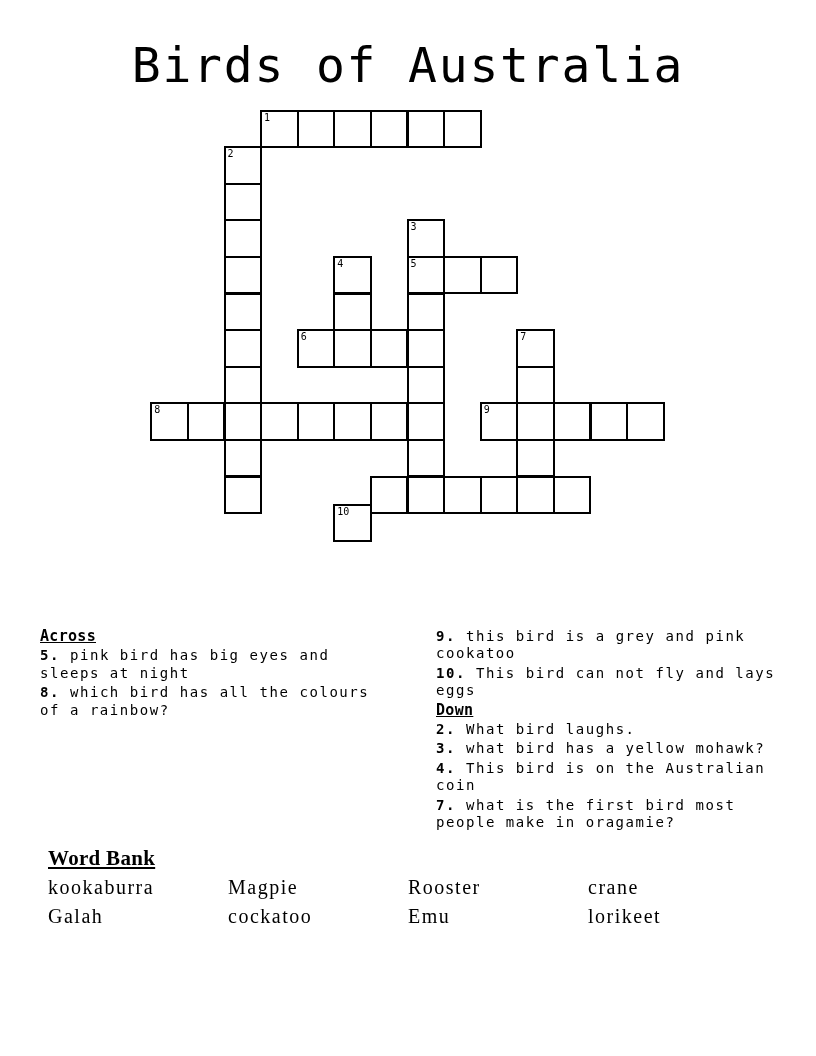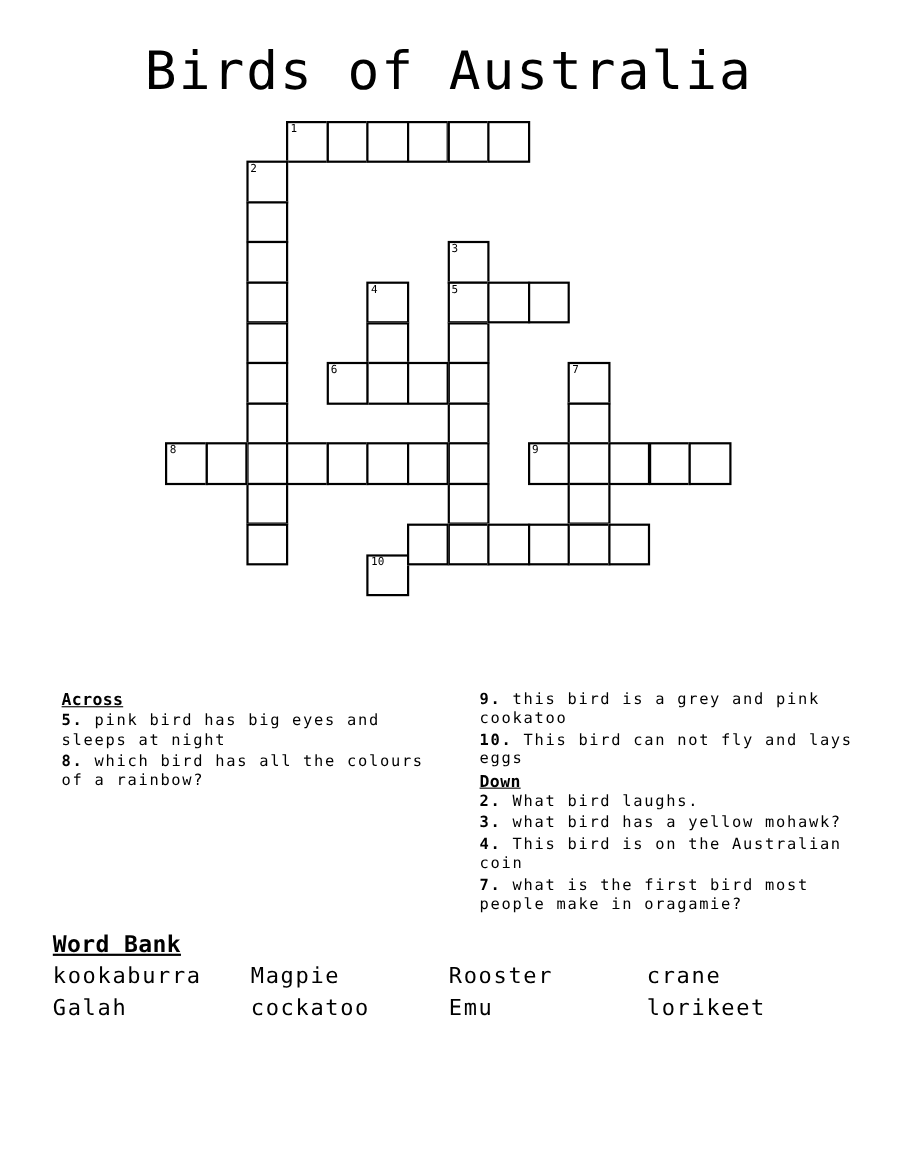--- a/index.html
+++ b/index.html
@@ -2,26 +2,26 @@
 <html><head>
 <meta charset="utf-8">
 <style>
   html, body { margin: 0; padding: 0; background: #ffffff; }
   body { width: 816px; height: 1056px; position: relative; overflow: hidden; font-family: "DejaVu Sans Mono", monospace; color: #000; }
   .title { position: absolute; left: 0; top: 30px; width: 816px; text-align: center; font-size: 48px; letter-spacing: 1.8px; line-height: 70px; font-family: "DejaVu Sans Mono", monospace; }
   .grid { position: absolute; left: 0; top: 0; width: 816px; height: 560px; }
   .cell { position: absolute; width: 36.6px; height: 36.6px; box-sizing: border-box; border: 2px solid #000; background: #fff; }
   .cell .num { position: absolute; left: 2px; top: 0px; font-size: 10px; line-height: 11px; font-family: "DejaVu Sans Mono", monospace; }
   .clues { position: absolute; top: 628px; font-size: 14px; line-height: 17.4px; letter-spacing: 1.55px; }
-  .clues.left { left: 56px; width: 350px; }
+  .clues.left { left: 40px; width: 350px; }
   .clues.right { left: 436px; width: 350px; }
   .heading { font-weight: bold; text-decoration: underline; font-size: 15px; display: block; margin-bottom: 2px; letter-spacing: 0.3px;}
   .clue { margin-bottom: 2px; }
   .clue .n { font-weight: bold; }
-  .wordbank { position: absolute; left: 48px; top: 843px; width: 720px; }
+  .wordbank { position: absolute; left: 48px; top: 843px; width: 720px; font-family: Liberation Serif, serif; }
   .wb-title { font-size: 21px; font-weight: bold; text-decoration: underline; line-height: 30px; letter-spacing: 0.3px; }
   .wb-grid { display: grid; grid-template-columns: 180px 180px 180px 180px; font-size: 20px; line-height: 28.5px; letter-spacing: 1.5px; }
 </style>
 </head>
 <body>
 
 <div class="title">Birds of Australia</div>
 
 <div class="grid" id="grid">
     <div class="cell" style="left: 260.1px; top: 109.5px; width: 38.6px; height: 38.6px;">

